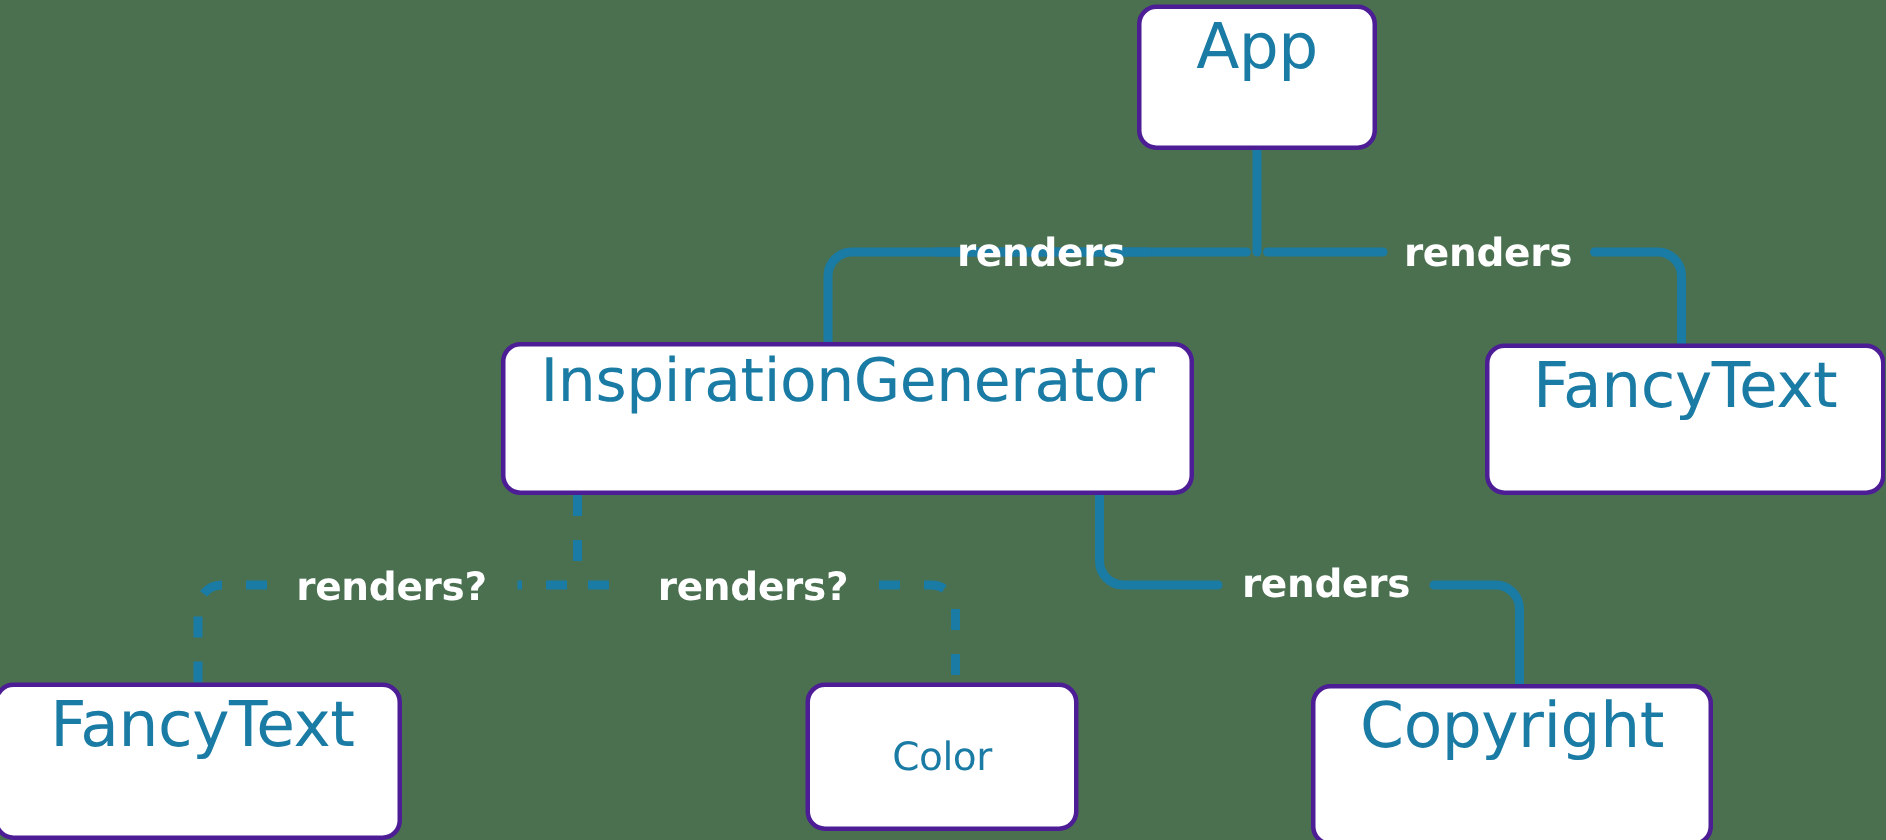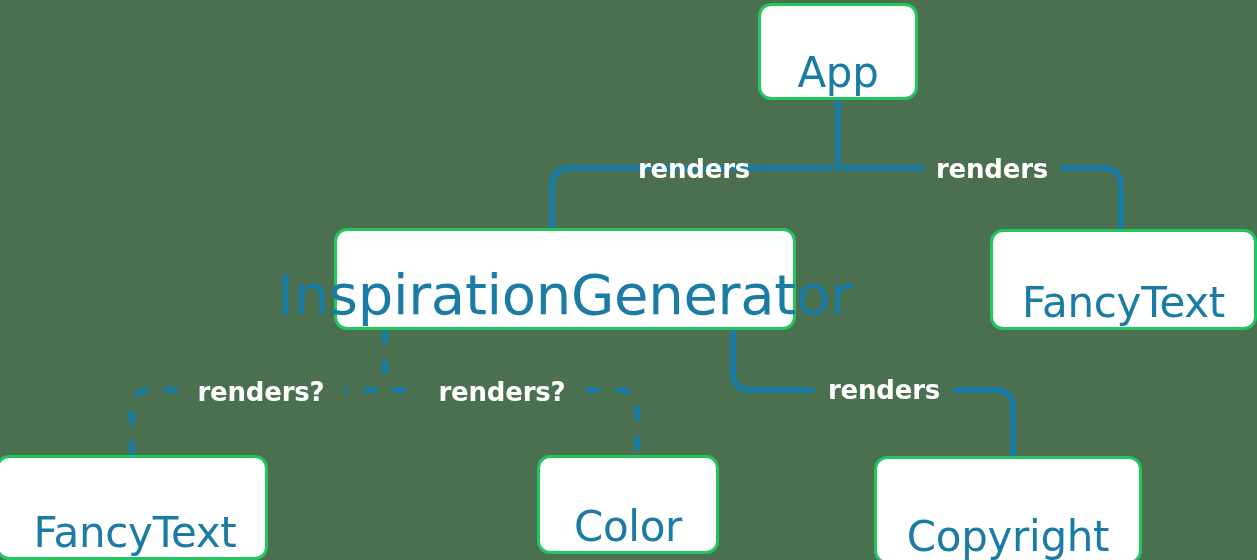--- a/index.html
+++ b/index.html
@@ -19,47 +19,47 @@
   #edge-layer {
     position: absolute;
     left: 0; top: 0;
     width: 1257px;
     height: 560px;
   }
   .node {
     position: absolute;
     box-sizing: border-box;
     background: #ffffff;
-    border: 3px solid #22c55e;
+    border: 3px solid #4c1d95;
     border-radius: 13px;
     display: flex;
-    align-items: flex-end;
+    align-items: flex-start;
     justify-content: center;
     color: #1a7ba4;
     z-index: 3;
   }
   .node-label {
     color: #1a7ba4;
     font-weight: 400;
     letter-spacing: -0.3px;
     white-space: nowrap;
   }
   
   .n-app        { left: 758px; top: 3px;   width: 160px; height: 97px; }
   .n-app .node-label        { font-size: 42px; }
   .n-insp       { left: 334px; top: 228px; width: 462px; height: 102px; }
-  .n-insp .node-label       { font-size: 56px; }
+  .n-insp .node-label       { font-size: 40px; }
   .n-fancy-r    { left: 990px; top: 229px; width: 267px; height: 101px;
                   border-top-right-radius: 13px; border-bottom-right-radius: 13px; }
   .n-fancy-r .node-label    { font-size: 42px; }
   .n-fancy-b    { left: -4px; top: 455px;  width: 272px; height: 105px;
                   border-top-left-radius: 13px; border-bottom-left-radius: 13px; }
   .n-fancy-b .node-label    { font-size: 42px; padding-left: 6px; }
   .n-color      { left: 537px; top: 455px; width: 182px; height: 99px; }
-  .n-color .node-label      { font-size: 42px; }
+  .n-color .node-label      { font-size: 26px; margin-top: 32px; }
   .n-copy       { left: 874px; top: 456px; width: 268px; height: 108px; }
   .n-copy .node-label       { font-size: 42px; }
 
   .edge-label {
     position: absolute;
     color: #ffffff;
     font-size: 26px;
     font-weight: 700;
     letter-spacing: -0.2px;
     white-space: nowrap;

